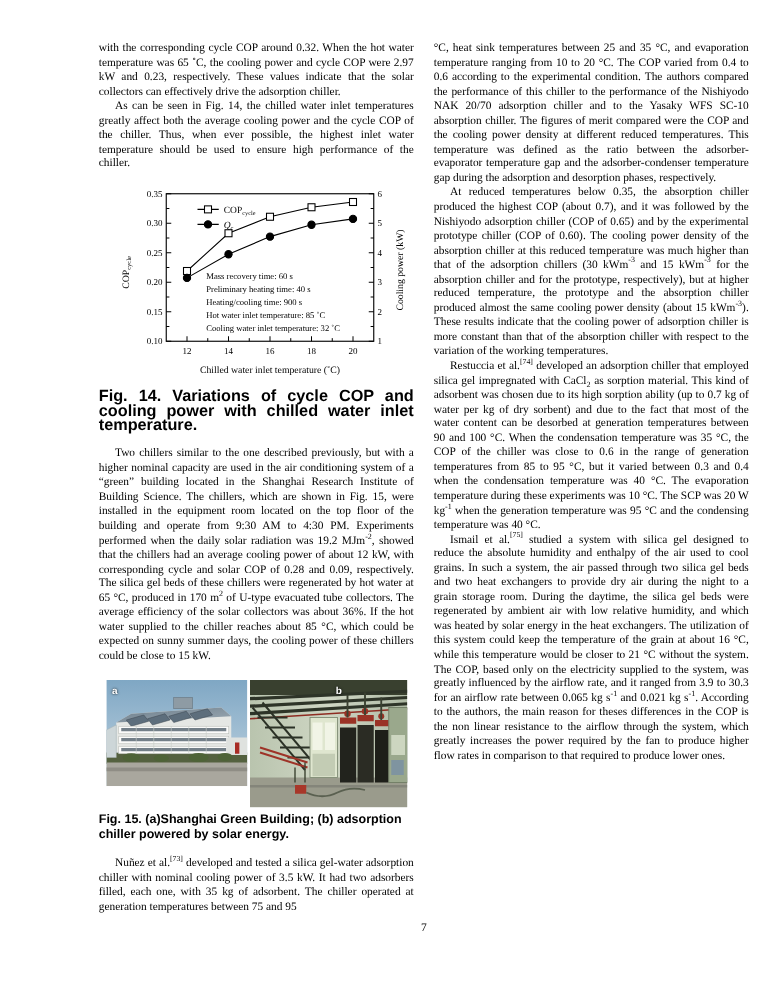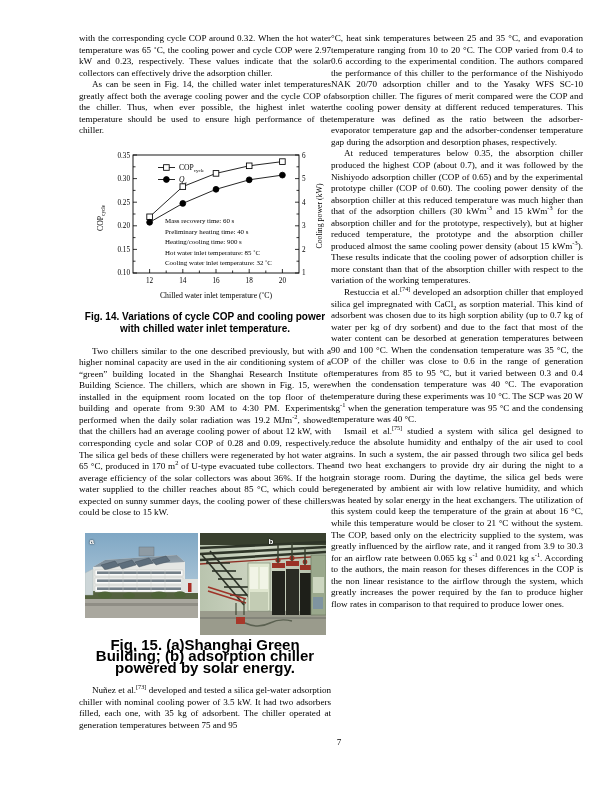--- a/index.html
+++ b/index.html
@@ -27,21 +27,21 @@
     position: absolute;
     top: 33px;
     width: 252px;
     font-size: 9.1px;
     line-height: 11.55px;
     text-align: justify;
     text-justify: inter-word;
     hyphens: none;
   }
   .col-left { left: 46px; }
-  .col-right { left: 298px; }
+  .col-right { left: 314px; }
 
   p.para {
     margin: 0 0 0 0;
     text-align: justify;
     text-indent: 13px;
   }
   p.para.noindent { text-indent: 0; }
   p.gap { margin-top: 11.55px; }
 
   sup { font-size: 6.4px; vertical-align: super; line-height: 0; }
@@ -55,23 +55,22 @@
     width: 252px;
   }
   .chart-box {
     position: relative;
     width: 252px;
     height: 166px;
   }
   .chart-caption {
     font-family: "Liberation Sans", sans-serif;
     font-weight: bold;
-    font-size: 10px;
+    font-size: 13px;
     line-height: 11.6px;
-    text-align: center;
     margin-top: 2px;
   }
 
   
   .fig15-wrap { margin-top: 14px; width: 252px; }
   .photo-row {
     display: flex;
     gap: 2px;
     justify-content: center;
     align-items: flex-start;
@@ -89,23 +88,23 @@
     font-family: "Liberation Sans", sans-serif;
     font-weight: bold;
     font-size: 8px;
     text-shadow: 0 0 2px #000;
     z-index: 20;
   }
   .photo-b .photo-label { left: auto; right: 52px; top: 3px; }
   .fig15-caption {
     font-family: "Liberation Sans", sans-serif;
     font-weight: bold;
-    font-size: 15px;
+    font-size: 10px;
     line-height: 11.6px;
-    text-align: center;
+    text-align: left;
     margin-top: 4px;
   }
 
   .page-number {
     position: absolute;
     left: 0; right: 0;
     top: 737px;
     text-align: center;
     font-size: 9.2px;
     font-family: "Liberation Serif", serif;

